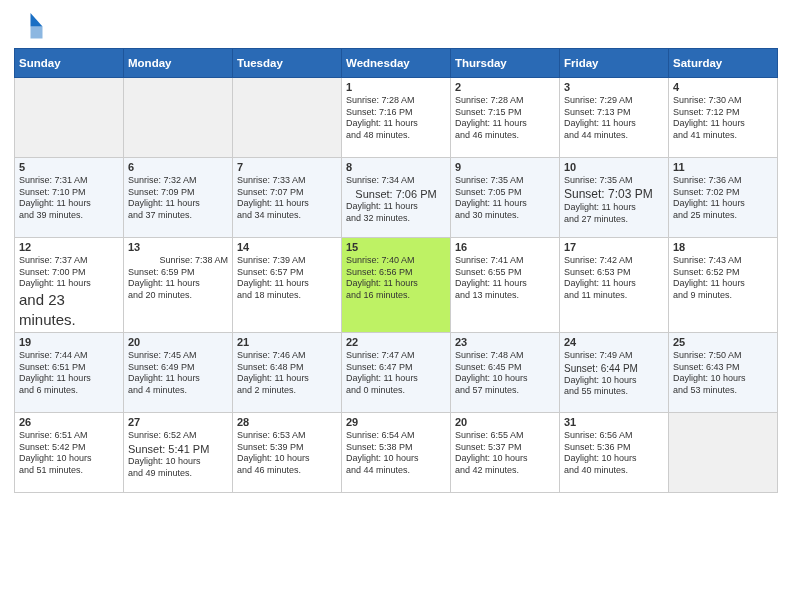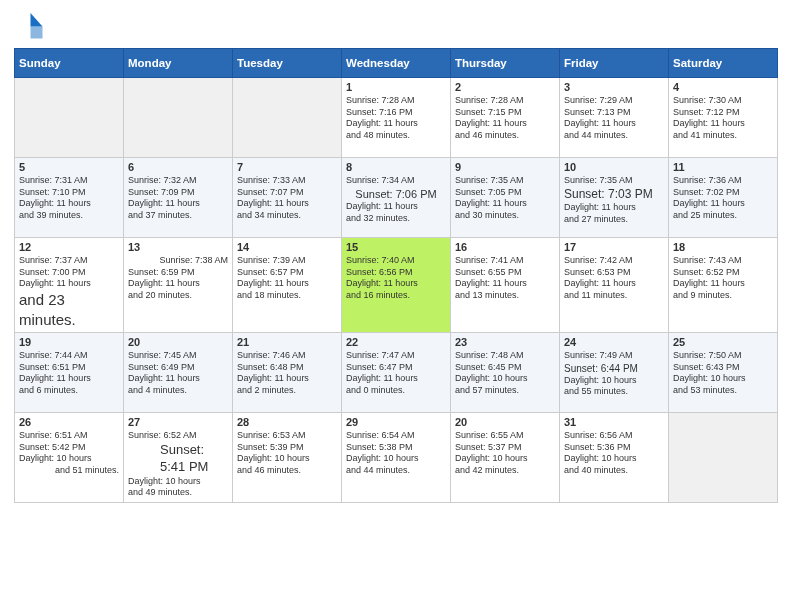--- a/index.html
+++ b/index.html
@@ -318,26 +318,26 @@
             <div style="font-size: 9px; line-height: 1.3;">Daylight: 10 hours</div>
             <div style="font-size: 9px; line-height: 1.3;">and 53 minutes.</div>
           </td>
         </tr>
         <tr>
           <td style="background: rgb(255, 255, 255);">
             <span class="day-num">26</span>
             <div style="font-size: 9px; line-height: 1.3;">Sunrise: 6:51 AM</div>
             <div style="font-size: 9px; line-height: 1.3;">Sunset: 5:42 PM</div>
             <div style="font-size: 9px; line-height: 1.3;">Daylight: 10 hours</div>
-            <div style="font-size: 9px; line-height: 1.3; text-align: right;">and 51 minutes.</div>
+            <div style="font-size: 9px; line-height: 1.3;">and 51 minutes.</div>
           </td>
           <td style="background: rgb(255, 255, 255);">
             <span class="day-num">27</span>
             <div style="font-size: 9px; line-height: 1.3;">Sunrise: 6:52 AM</div>
-            <div style="font-size: 13px; line-height: 1.3; margin-left: 32px;">Sunset: 5:41 PM</div>
+            <div style="font-size: 11px; line-height: 1.3;">Sunset: 5:41 PM</div>
             <div style="font-size: 9px; line-height: 1.3;">Daylight: 10 hours</div>
             <div style="font-size: 9px; line-height: 1.3;">and 49 minutes.</div>
           </td>
           <td style="background: rgb(255, 255, 255);">
             <span class="day-num">28</span>
             <div style="font-size: 9px; line-height: 1.3;">Sunrise: 6:53 AM</div>
             <div style="font-size: 9px; line-height: 1.3;">Sunset: 5:39 PM</div>
             <div style="font-size: 9px; line-height: 1.3;">Daylight: 10 hours</div>
             <div style="font-size: 9px; line-height: 1.3;">and 46 minutes.</div>
           </td>

